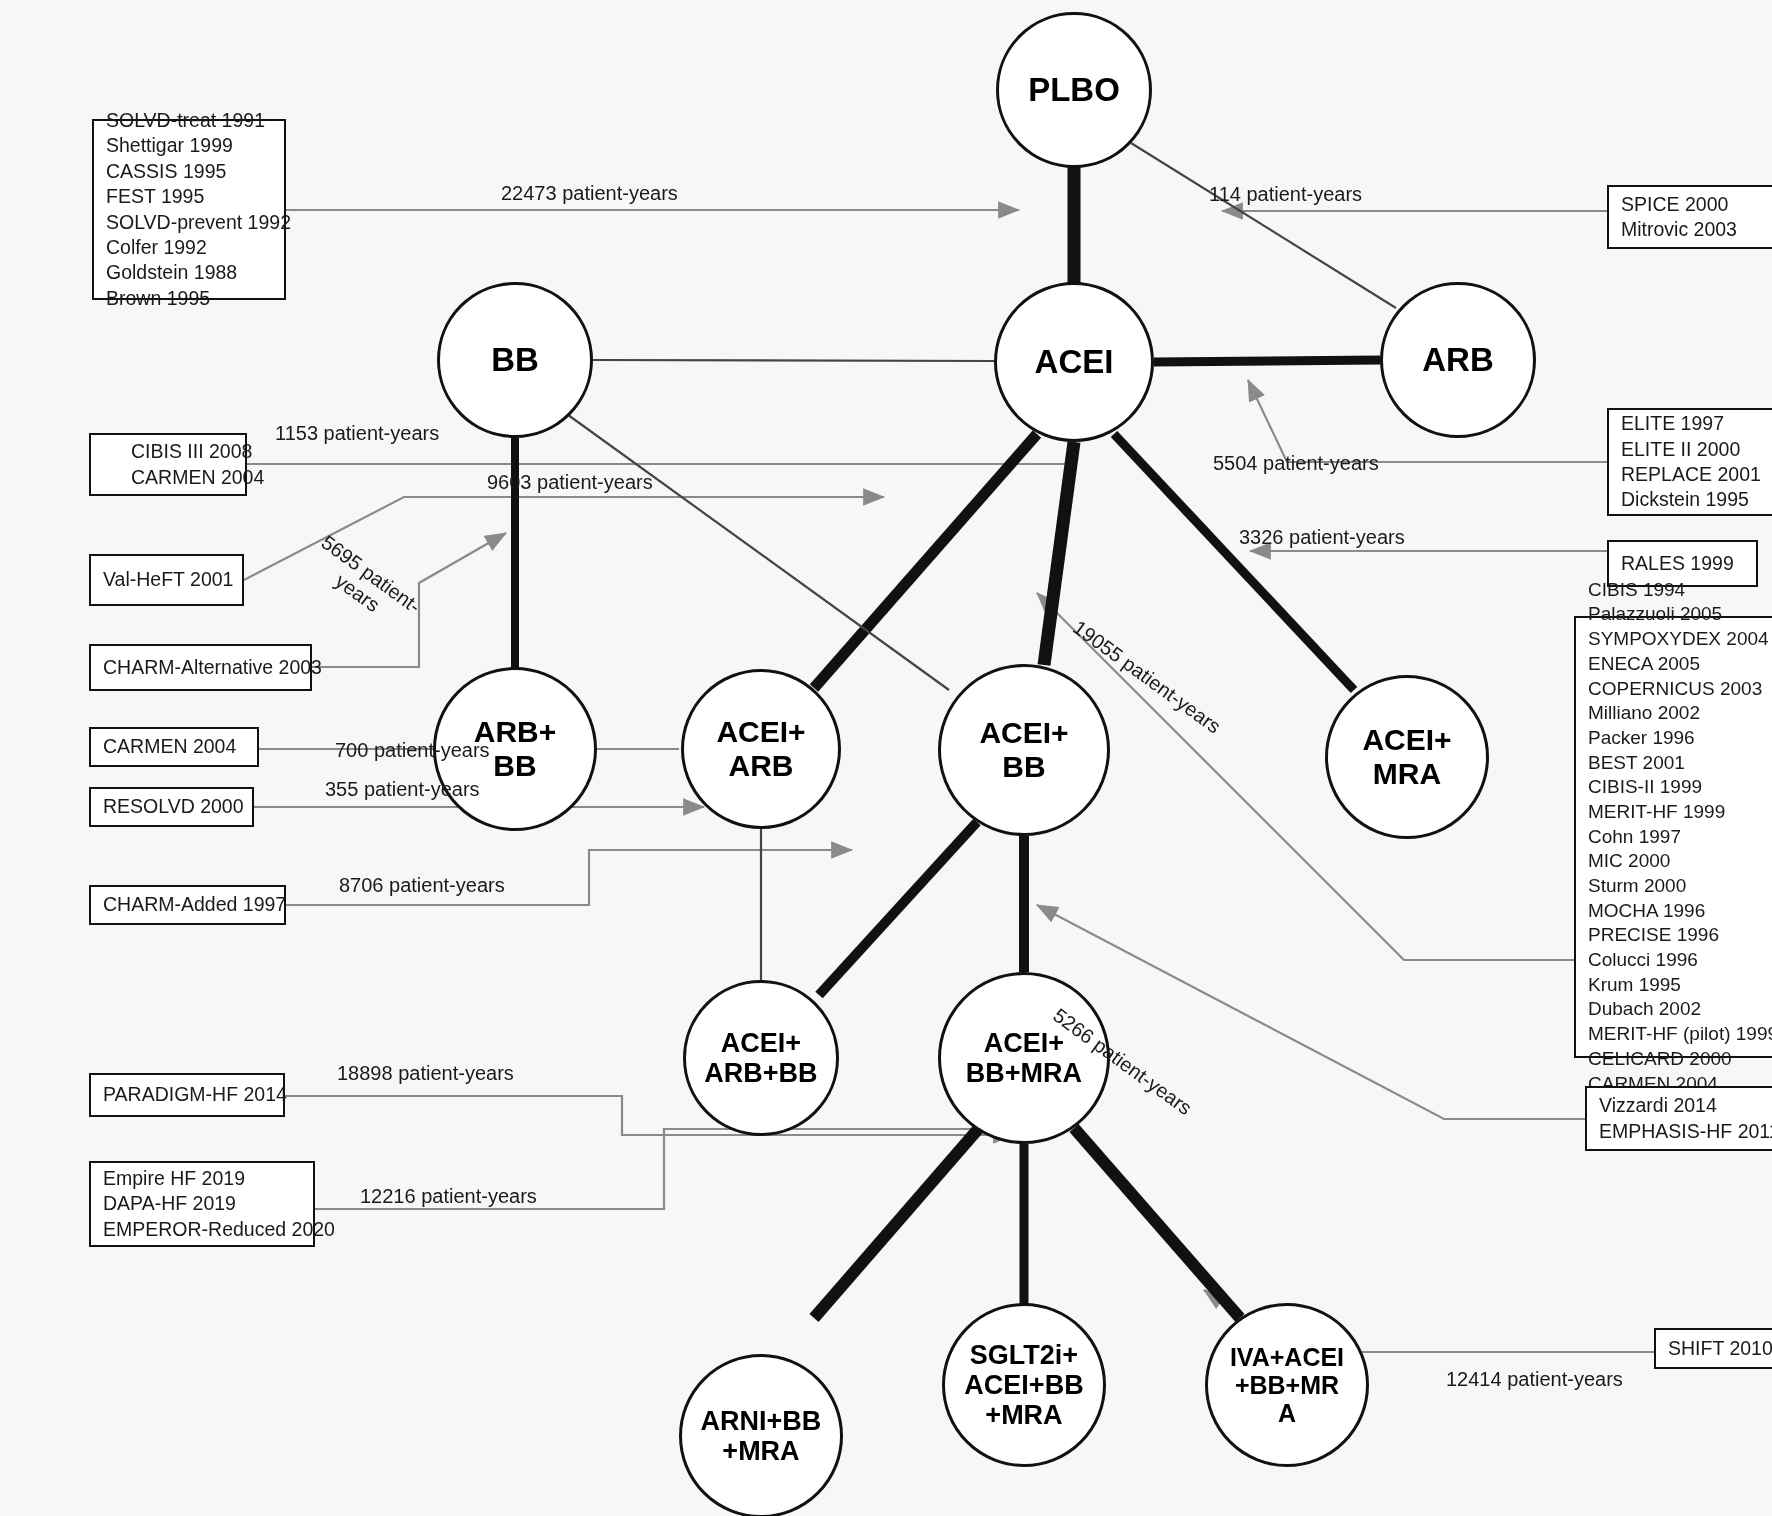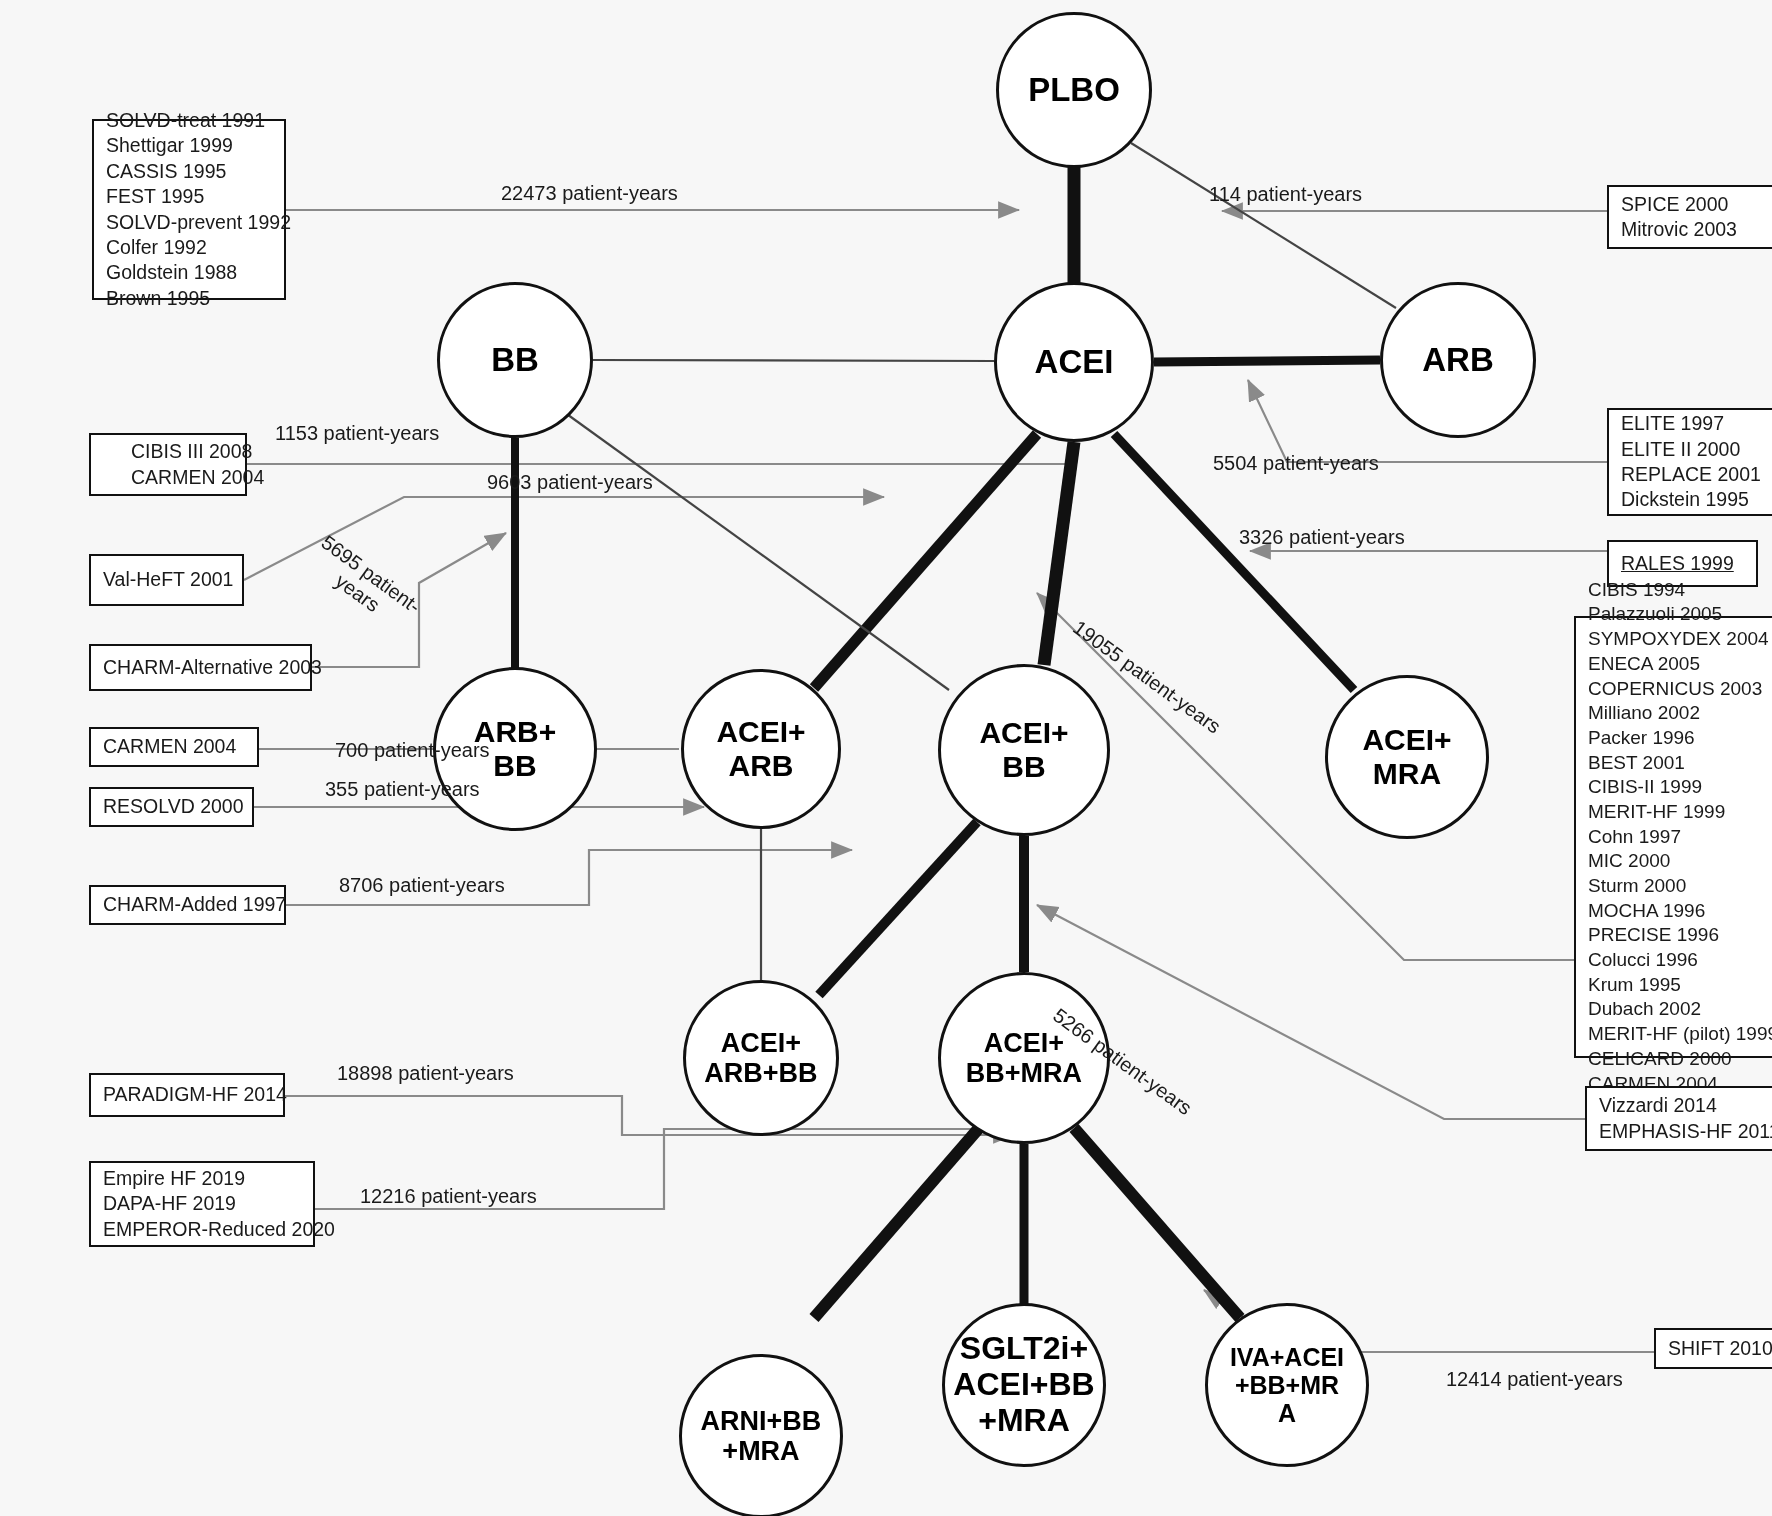--- a/index.html
+++ b/index.html
@@ -150,21 +150,21 @@
       </div>
       <div class="node" style="left: 639px; top: 980px; width: 156px; height: 156px; font-size: 27px;">
         <span>ACEI+<br>ARB+BB</span>
       </div>
       <div class="node" style="left: 894px; top: 972px; width: 172px; height: 172px; font-size: 27px;">
         <span>ACEI+<br>BB+MRA</span>
       </div>
       <div class="node" style="left: 635px; top: 1354px; width: 164px; height: 164px; font-size: 27px;">
         <span>ARNI+BB<br>+MRA</span>
       </div>
-      <div class="node" style="left: 898px; top: 1303px; width: 164px; height: 164px; font-size: 32px;">
+      <div class="node" style="left: 898px; top: 1303px; width: 164px; height: 164px; font-size: 27px;">
         <span>SGLT2i+<br>ACEI+BB<br>+MRA</span>
       </div>
       <div class="node" style="left: 1161px; top: 1303px; width: 164px; height: 164px; font-size: 25px;">
         <span>IVA+ACEI<br>+BB+MR<br>A</span>
       </div>
     </div>
 
   <div id="boxes">
       <div class="box" style="left: 48px; top: 119px; width: 194px; height: 181px;">
         <span class="ln">SOLVD-treat 1991</span>
@@ -186,21 +186,21 @@
       </div>
       <div class="box" style="left: 1563px; top: 408px; width: 225px; height: 108px;">
         <span class="ln">ELITE 1997</span>
         <span class="ln">ELITE II 2000</span>
         <span class="ln">REPLACE 2001</span>
         <span class="ln">Dickstein 1995</span>
       </div>
       <div class="box" style="left: 45px; top: 554px; width: 155px; height: 52px;">
         <span class="ln">Val-HeFT 2001</span>
       </div>
-      <div class="box" style="left: 1563px; top: 540px; width: 151px; height: 47px; text-decoration: underline;">
+      <div class="box" style="left: 1563px; top: 540px; width: 151px; height: 47px;">
         <span class="ln">RALES 1999</span>
       </div>
       <div class="box" style="left: 45px; top: 644px; width: 223px; height: 47px;">
         <span class="ln">CHARM-Alternative 2003</span>
       </div>
       <div class="box" style="left: 45px; top: 727px; width: 170px; height: 40px;">
         <span class="ln">CARMEN 2004</span>
       </div>
       <div class="box" style="left: 45px; top: 787px; width: 165px; height: 40px;">
         <span class="ln">RESOLVD 2000</span>

